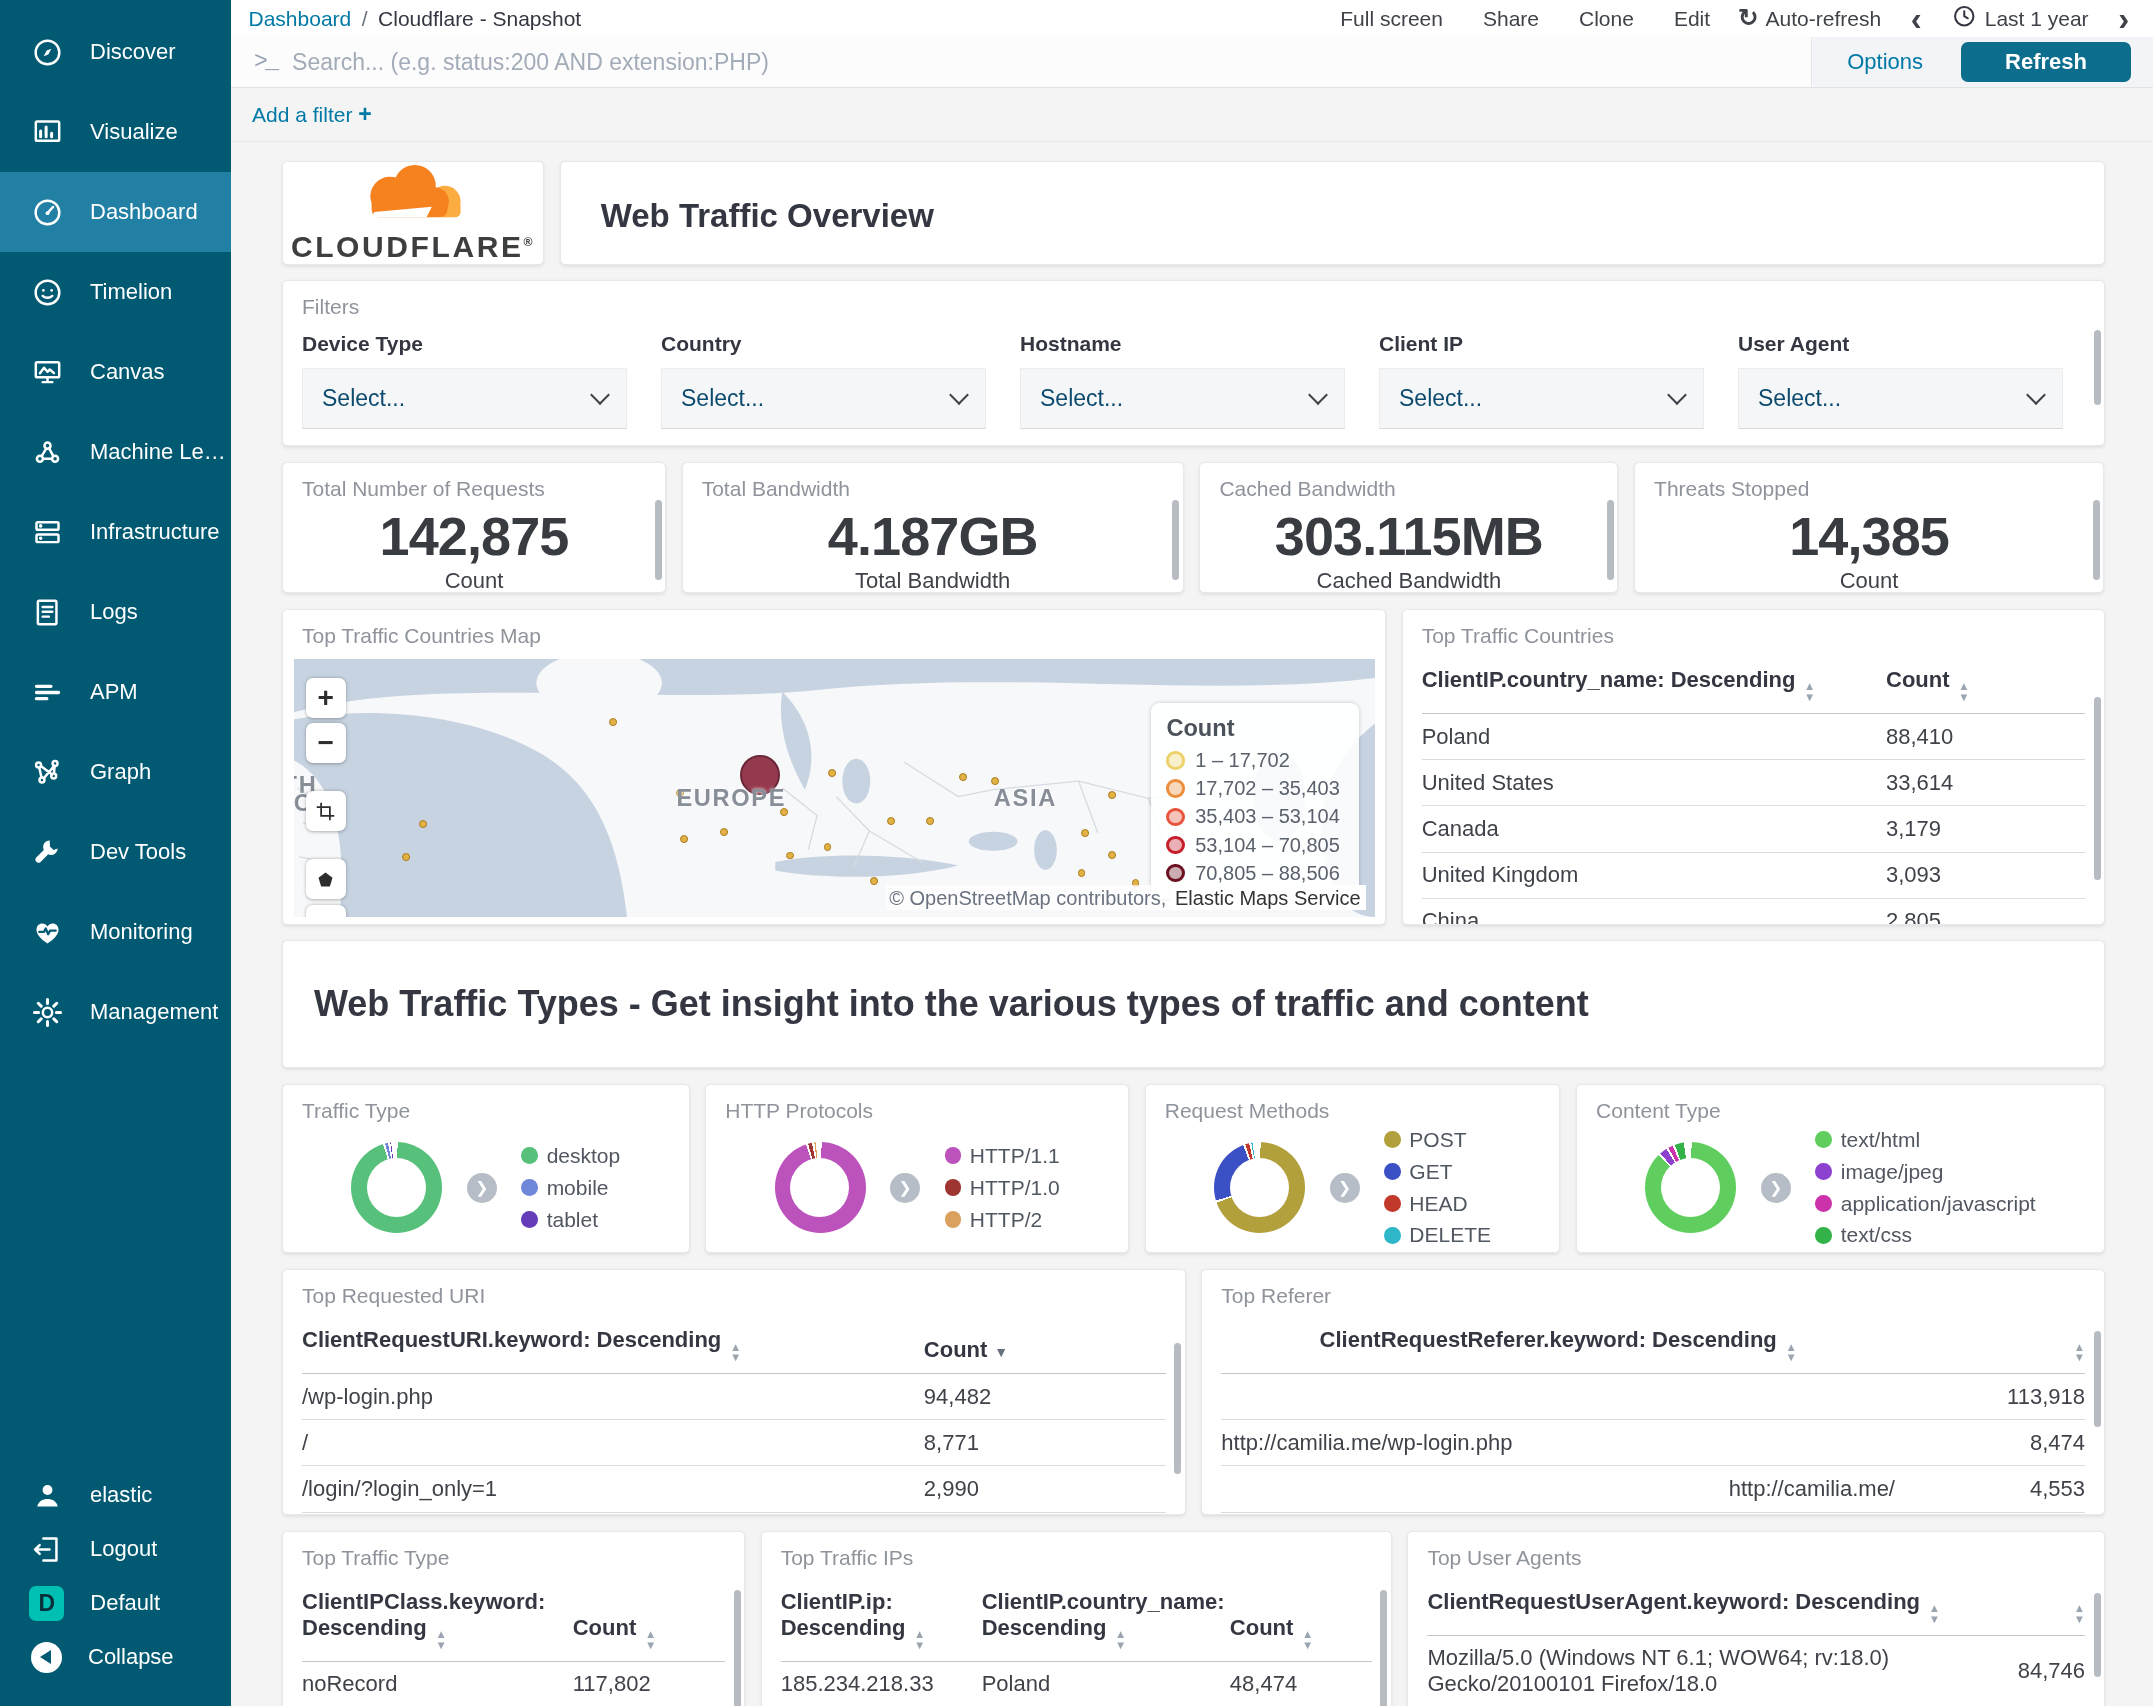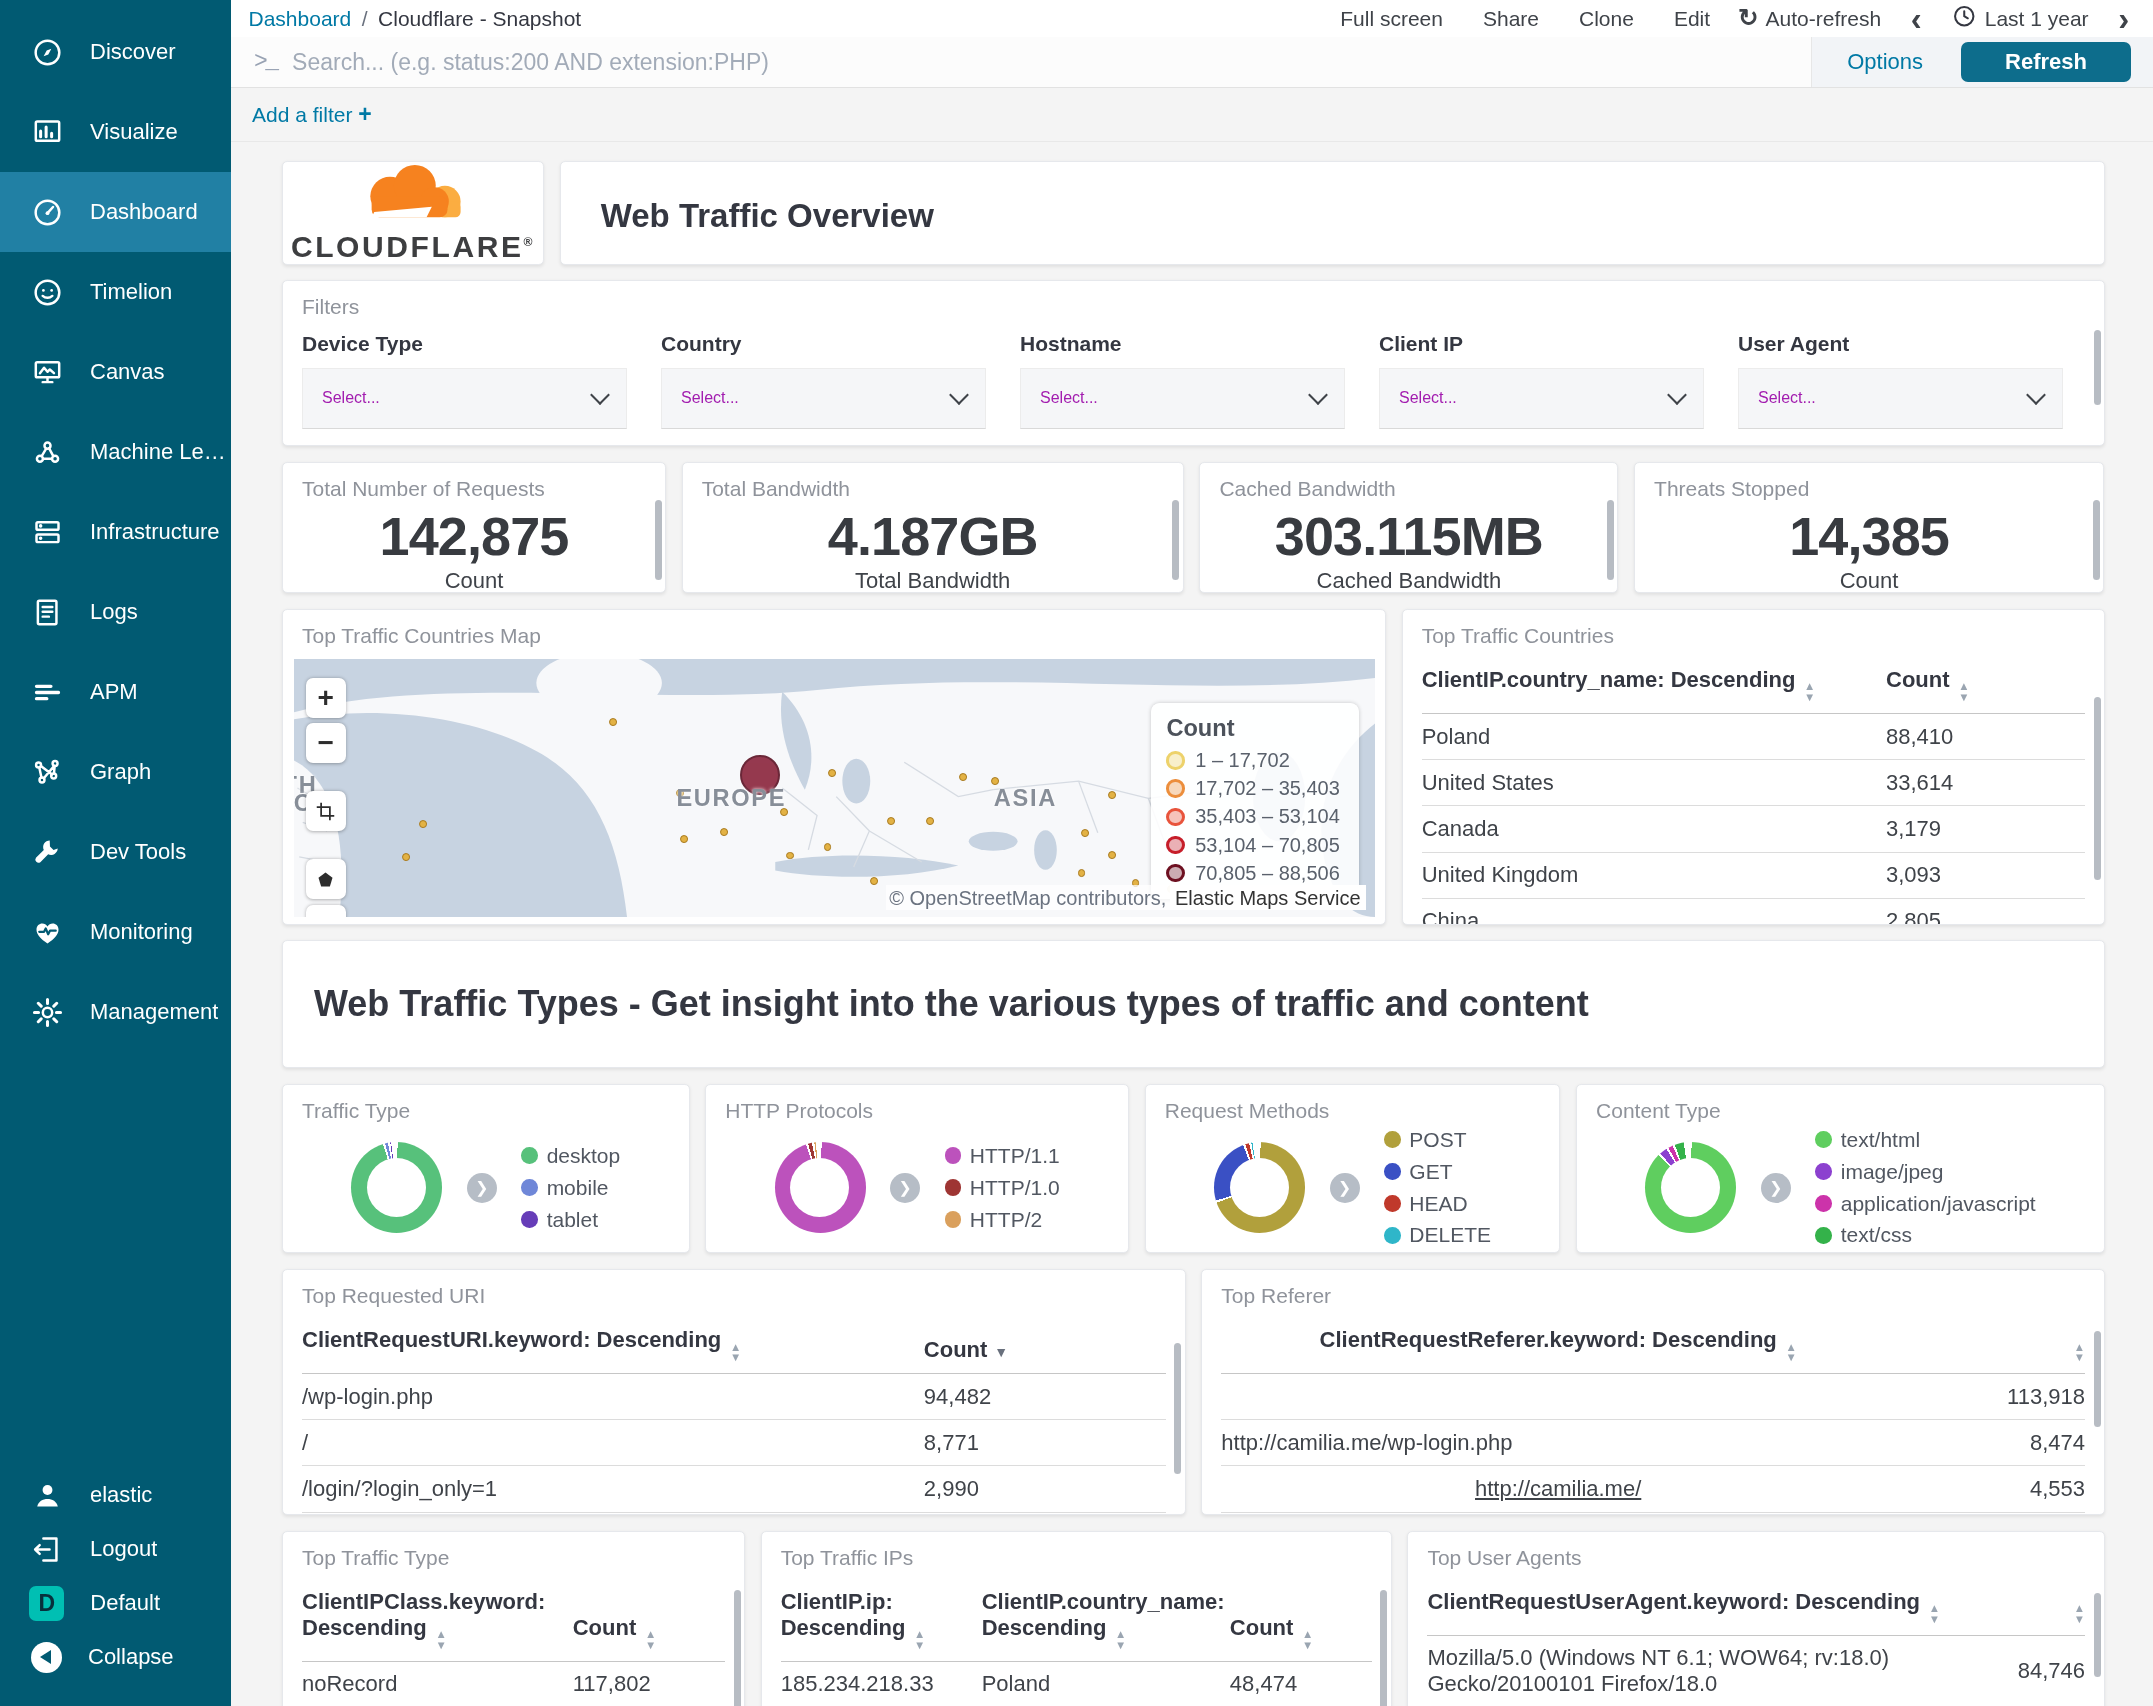--- a/index.html
+++ b/index.html
@@ -55,21 +55,21 @@
   .cf-text{font-size:30px;font-weight:bold;color:#3d3e40;letter-spacing:2.6px;margin-top:1.7px}
   .cf-text sup{font-size:12.2px}
   .title-panel{flex:1;display:flex;align-items:flex-start}
   .big-title{font-size:33px;font-weight:bold;color:#343741;padding:35px 0 0 40px}
   
   .filters-panel{height:166px}
   .ffields{display:flex;gap:34px;padding:12.2px 19px 0 19px}
   .ffield{width:325px}
   .flabel{font-size:21px;font-weight:bold;color:#343741;margin-bottom:12.2px}
   .fselect{height:61px;background:#f5f6f8;border:0.9px solid #ececec;border-bottom:0.9px solid #d9d9d9;display:flex;align-items:center;justify-content:space-between;padding:0 19px;cursor:pointer}
-  .fph{font-size:16px;color:#a21caf}
+  .fph{font-size:23px;color:#0c4a6e}
   .chev{width:14px;height:14px;border-right:2.6px solid #3f4349;border-bottom:2.6px solid #3f4349;transform:rotate(45deg);margin-top:-7px}
   
   .metric-panel{height:131px}
   .mvalue{font-size:54px;font-weight:bold;text-align:center;color:#383b40;margin-top:3.5px;letter-spacing:-0.9px}
   .mlabel{font-size:22px;text-align:center;color:#3f4349;margin-top:1.7px}
   
   .map-panel{width:1104px;flex:0 0 1104px;height:316px}
   .map-canvas{position:absolute;left:10.5px;right:10.5px;top:49px;bottom:7px;background:#f7f8fa;overflow:hidden}
   .map-canvas svg.oceans{position:absolute;inset:0;width:100%;height:100%}
   .map-label{position:absolute;font-size:23.6px;font-weight:bold;color:#878e98;letter-spacing:1.7px;text-shadow:0 0 3.5px #fff;transform:translate(-50%,-50%);white-space:nowrap}
@@ -719,21 +719,21 @@
             <tbody>
               <tr>
                 <td style="text-align: left;"></td>
                 <td style="text-align: right;">113,918</td>
               </tr>
               <tr>
                 <td style="text-align: left;">http://camilia.me/wp-login.php</td>
                 <td style="text-align: right;">8,474</td>
               </tr>
               <tr>
-                <td style="text-align: center; text-decoration: underline;">http://camilia.me/</td>
+                <td style="text-align: right;">http://camilia.me/</td>
                 <td style="text-align: right;">4,553</td>
               </tr>
               <tr>
                 <td style="text-align: left;">http://camilia.me/index.php/2017/06/17/weekend-in-bali-on-scooter/</td>
                 <td style="text-align: right;">2,341</td>
               </tr>
             </tbody>
           </table>
           <div class="vscroll" style="top: 61px; height: 96px;"></div>
         </div>

